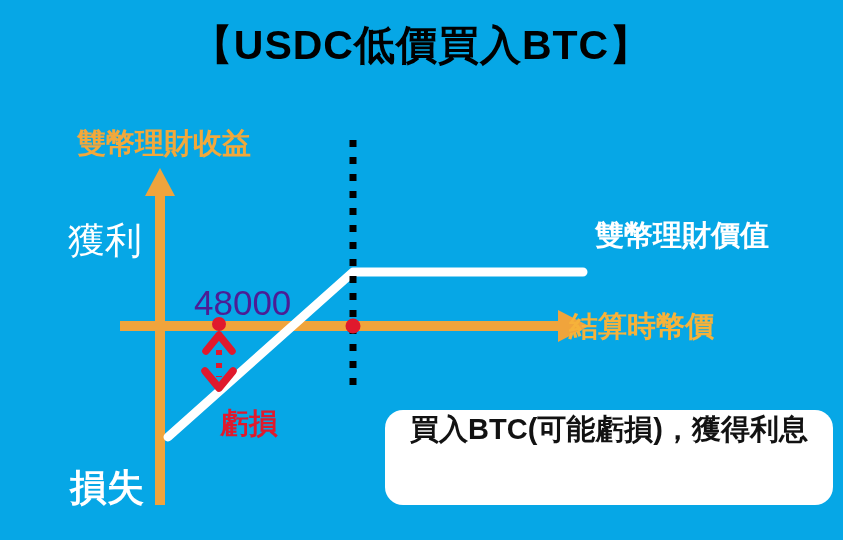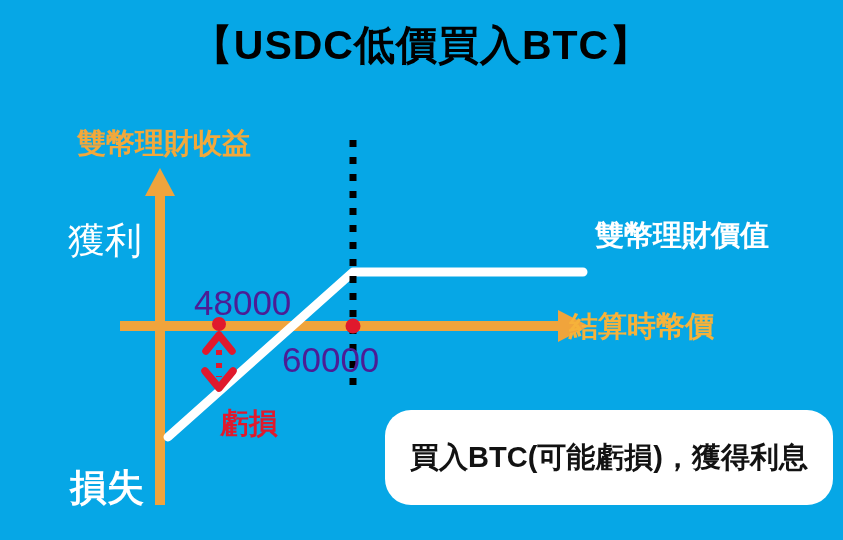--- a/index.html
+++ b/index.html
@@ -48,22 +48,22 @@
     font-size: 29px; font-weight: bold; color: #FFFFFF;
   }
   .x-label {
     left: 569px; top: 307px;
     font-size: 29px; font-weight: bold; color: #F6B23A;
   }
   .callout {
     left: 385px; top: 410px;
     width: 448px; height: 95px;
     background: #FFFFFF;
-    border-radius: 26px;
-    display: flex; align-items: center; justify-content: center;
+    border-radius: 18px;
+    display: flex; justify-content: center;
   }
   .callout-text {
     font-size: 29px; font-weight: bold; color: #121212;
     white-space: nowrap;
   }
   svg.plot { position: absolute; left: 0; top: 0; }
 </style>
 </head>
 <body>
 
@@ -93,21 +93,20 @@
 
 
   <div class="abs y-label">雙幣理財收益</div>
 
   <div class="abs profit">獲利</div>
 
   <div class="abs loss">損失</div>
 
   <div class="abs num num-48000">48000</div>
 
-  <div class="abs num num-60000">60000</div>
 
   <div class="abs loss-gap">虧損</div>
 
   <div class="abs value-label">雙幣理財價值</div>
 
   <div class="abs x-label">結算時幣價</div>
 
   <div class="abs callout">
     <span class="callout-text">買入BTC(可能虧損)，獲得利息</span>
   </div>

